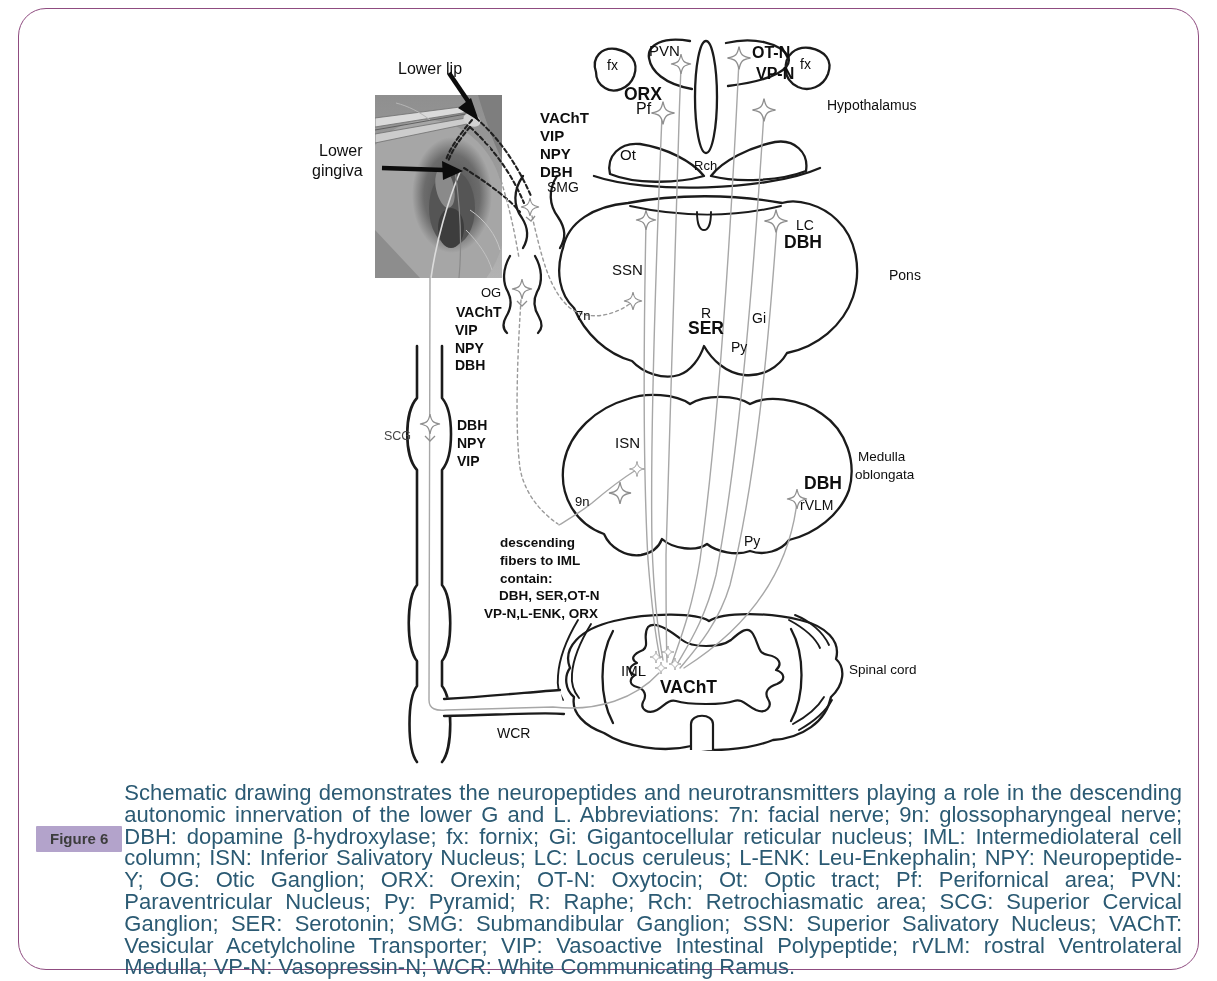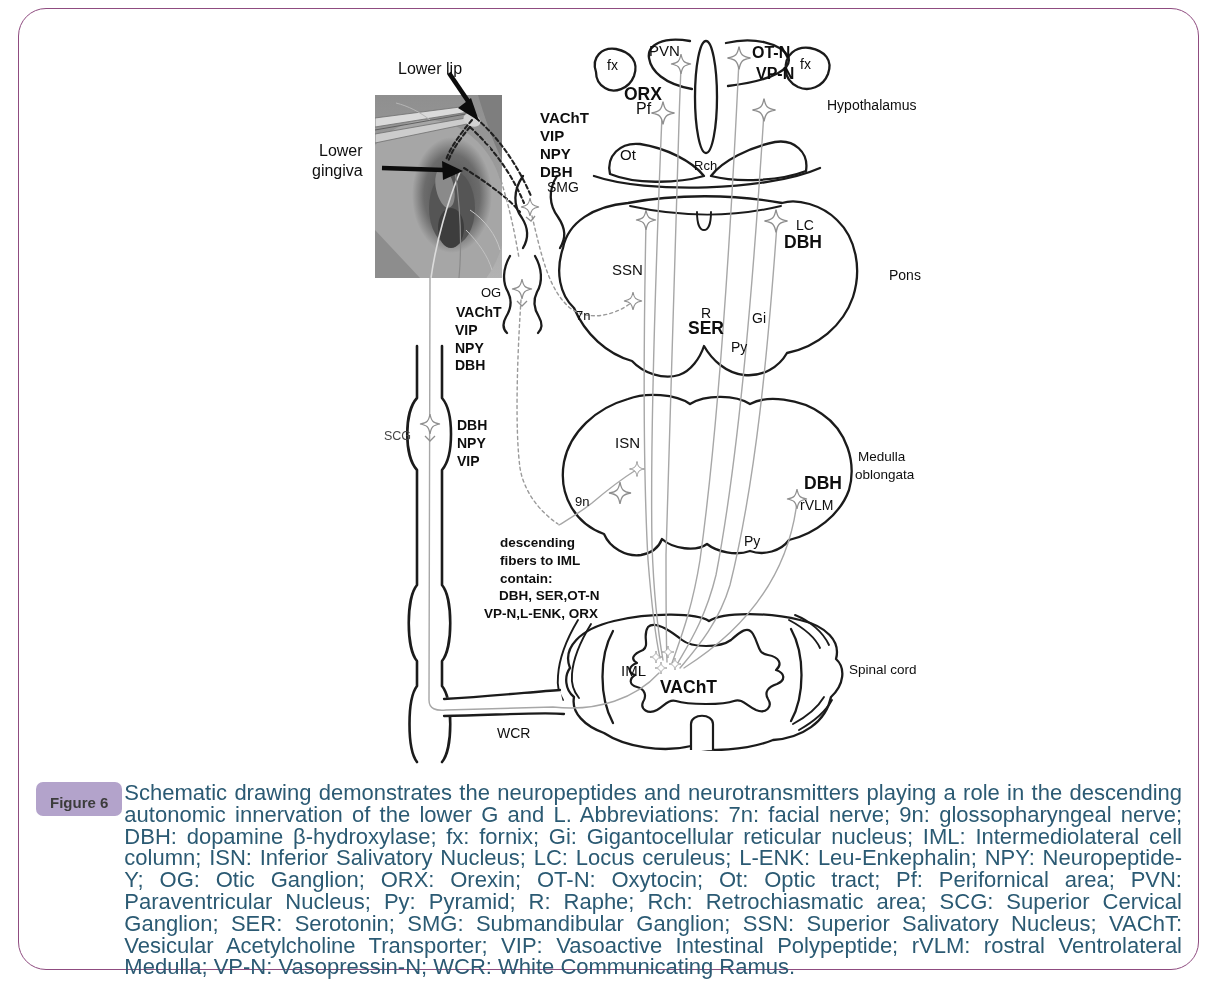--- a/index.html
+++ b/index.html
@@ -18,22 +18,22 @@
   .gylbl{fill:#454545}
   .outline{fill:none;stroke:#1b1b1b;stroke-width:2.3;stroke-linecap:round;stroke-linejoin:round}
   .outline-thin{fill:none;stroke:#1b1b1b;stroke-width:1.9;stroke-linecap:round}
   .grayline{fill:none;stroke:#a7a7a7;stroke-width:1.4;stroke-linecap:round}
   .graydash{fill:none;stroke:#9a9a9a;stroke-width:1.4;stroke-dasharray:3 3.2;stroke-linecap:round}
   .blackdash{fill:none;stroke:#202020;stroke-width:2.1;stroke-dasharray:4 3;stroke-linecap:round}
   .star{fill:#ffffff;stroke:#8f8f8f;stroke-width:1.2}
   .chev{fill:none;stroke:#8f8f8f;stroke-width:1.3}
   
   .caption{position:absolute;left:36px;top:782px;width:1146px;display:flex;align-items:flex-start;}
-  .figlabel{flex:0 0 auto;padding:12px 14px 5px 14px;font-weight:bold;font-size:15px;
-            color:#3c3c3c;border-radius:7px;}
+  .figlabel{flex:0 0 auto;padding:4px 14px 5px 14px;font-weight:bold;font-size:15px;
+            color:#3c3c3c;border-radius:1px;margin-top:44px;}
   .captext{flex:1 1 auto;margin-left:2px;font-size:22px;line-height:21.8px;
            text-align:justify;}
 </style>
 </head>
 <body>
 
 <div class="page">
   <div class="frame" style="border-color: rgb(143, 76, 128);"></div>
 
   <svg class="diagram" width="1217" height="768" viewBox="0 0 1217 768">

